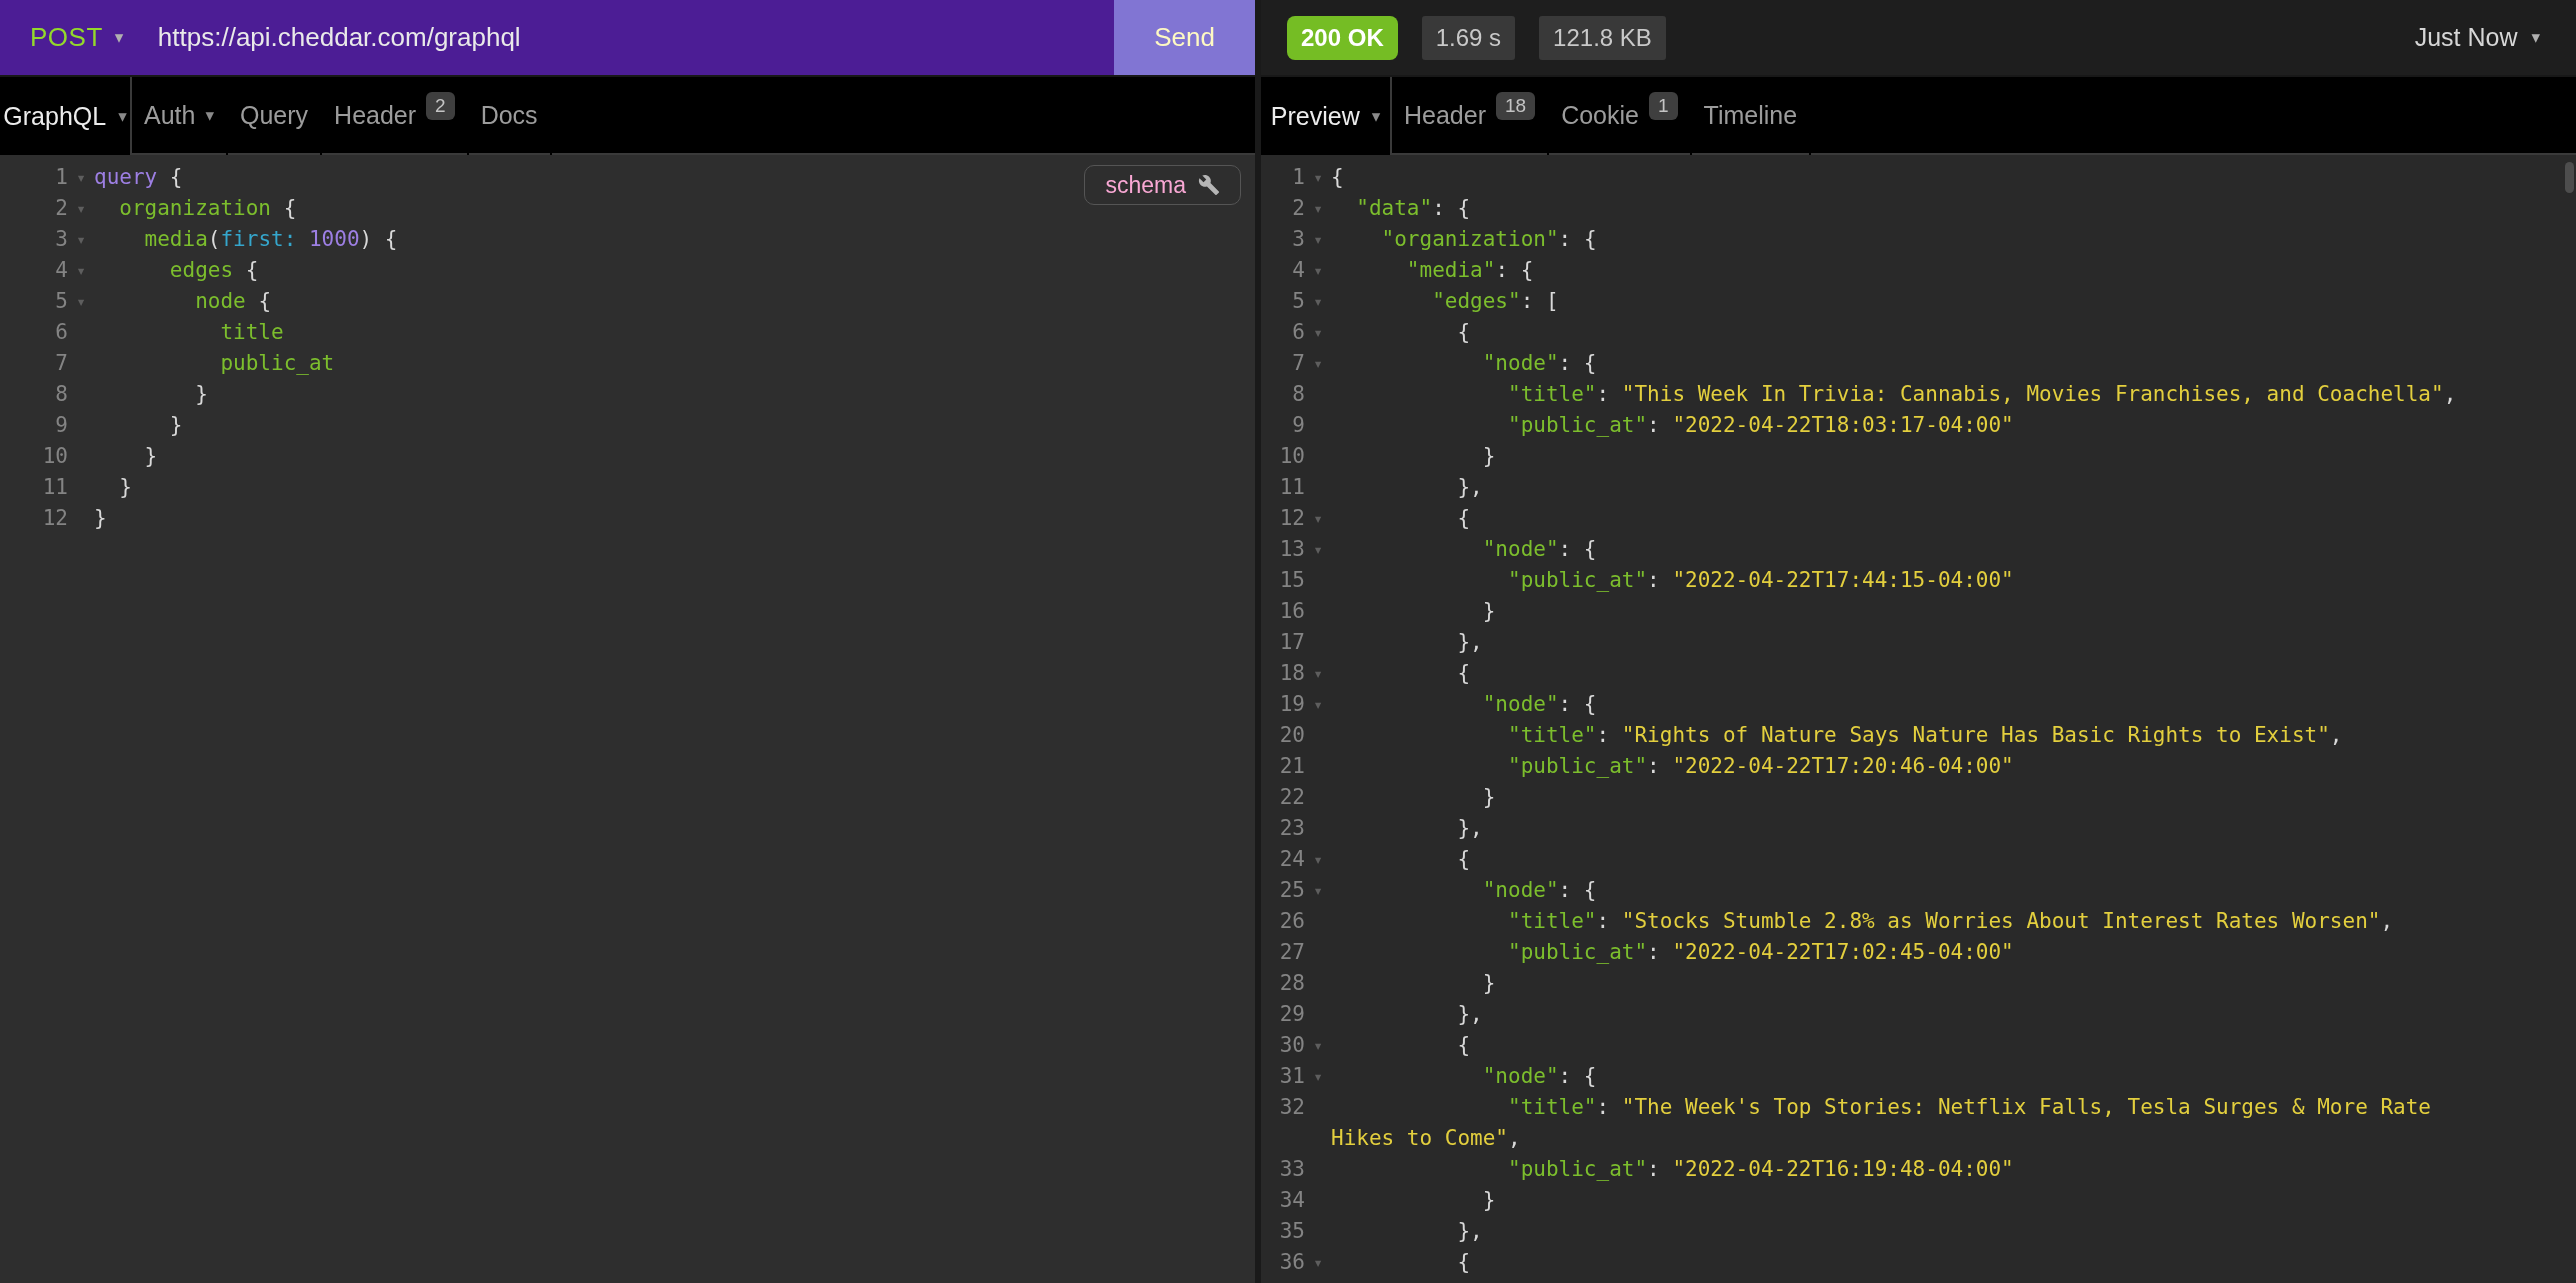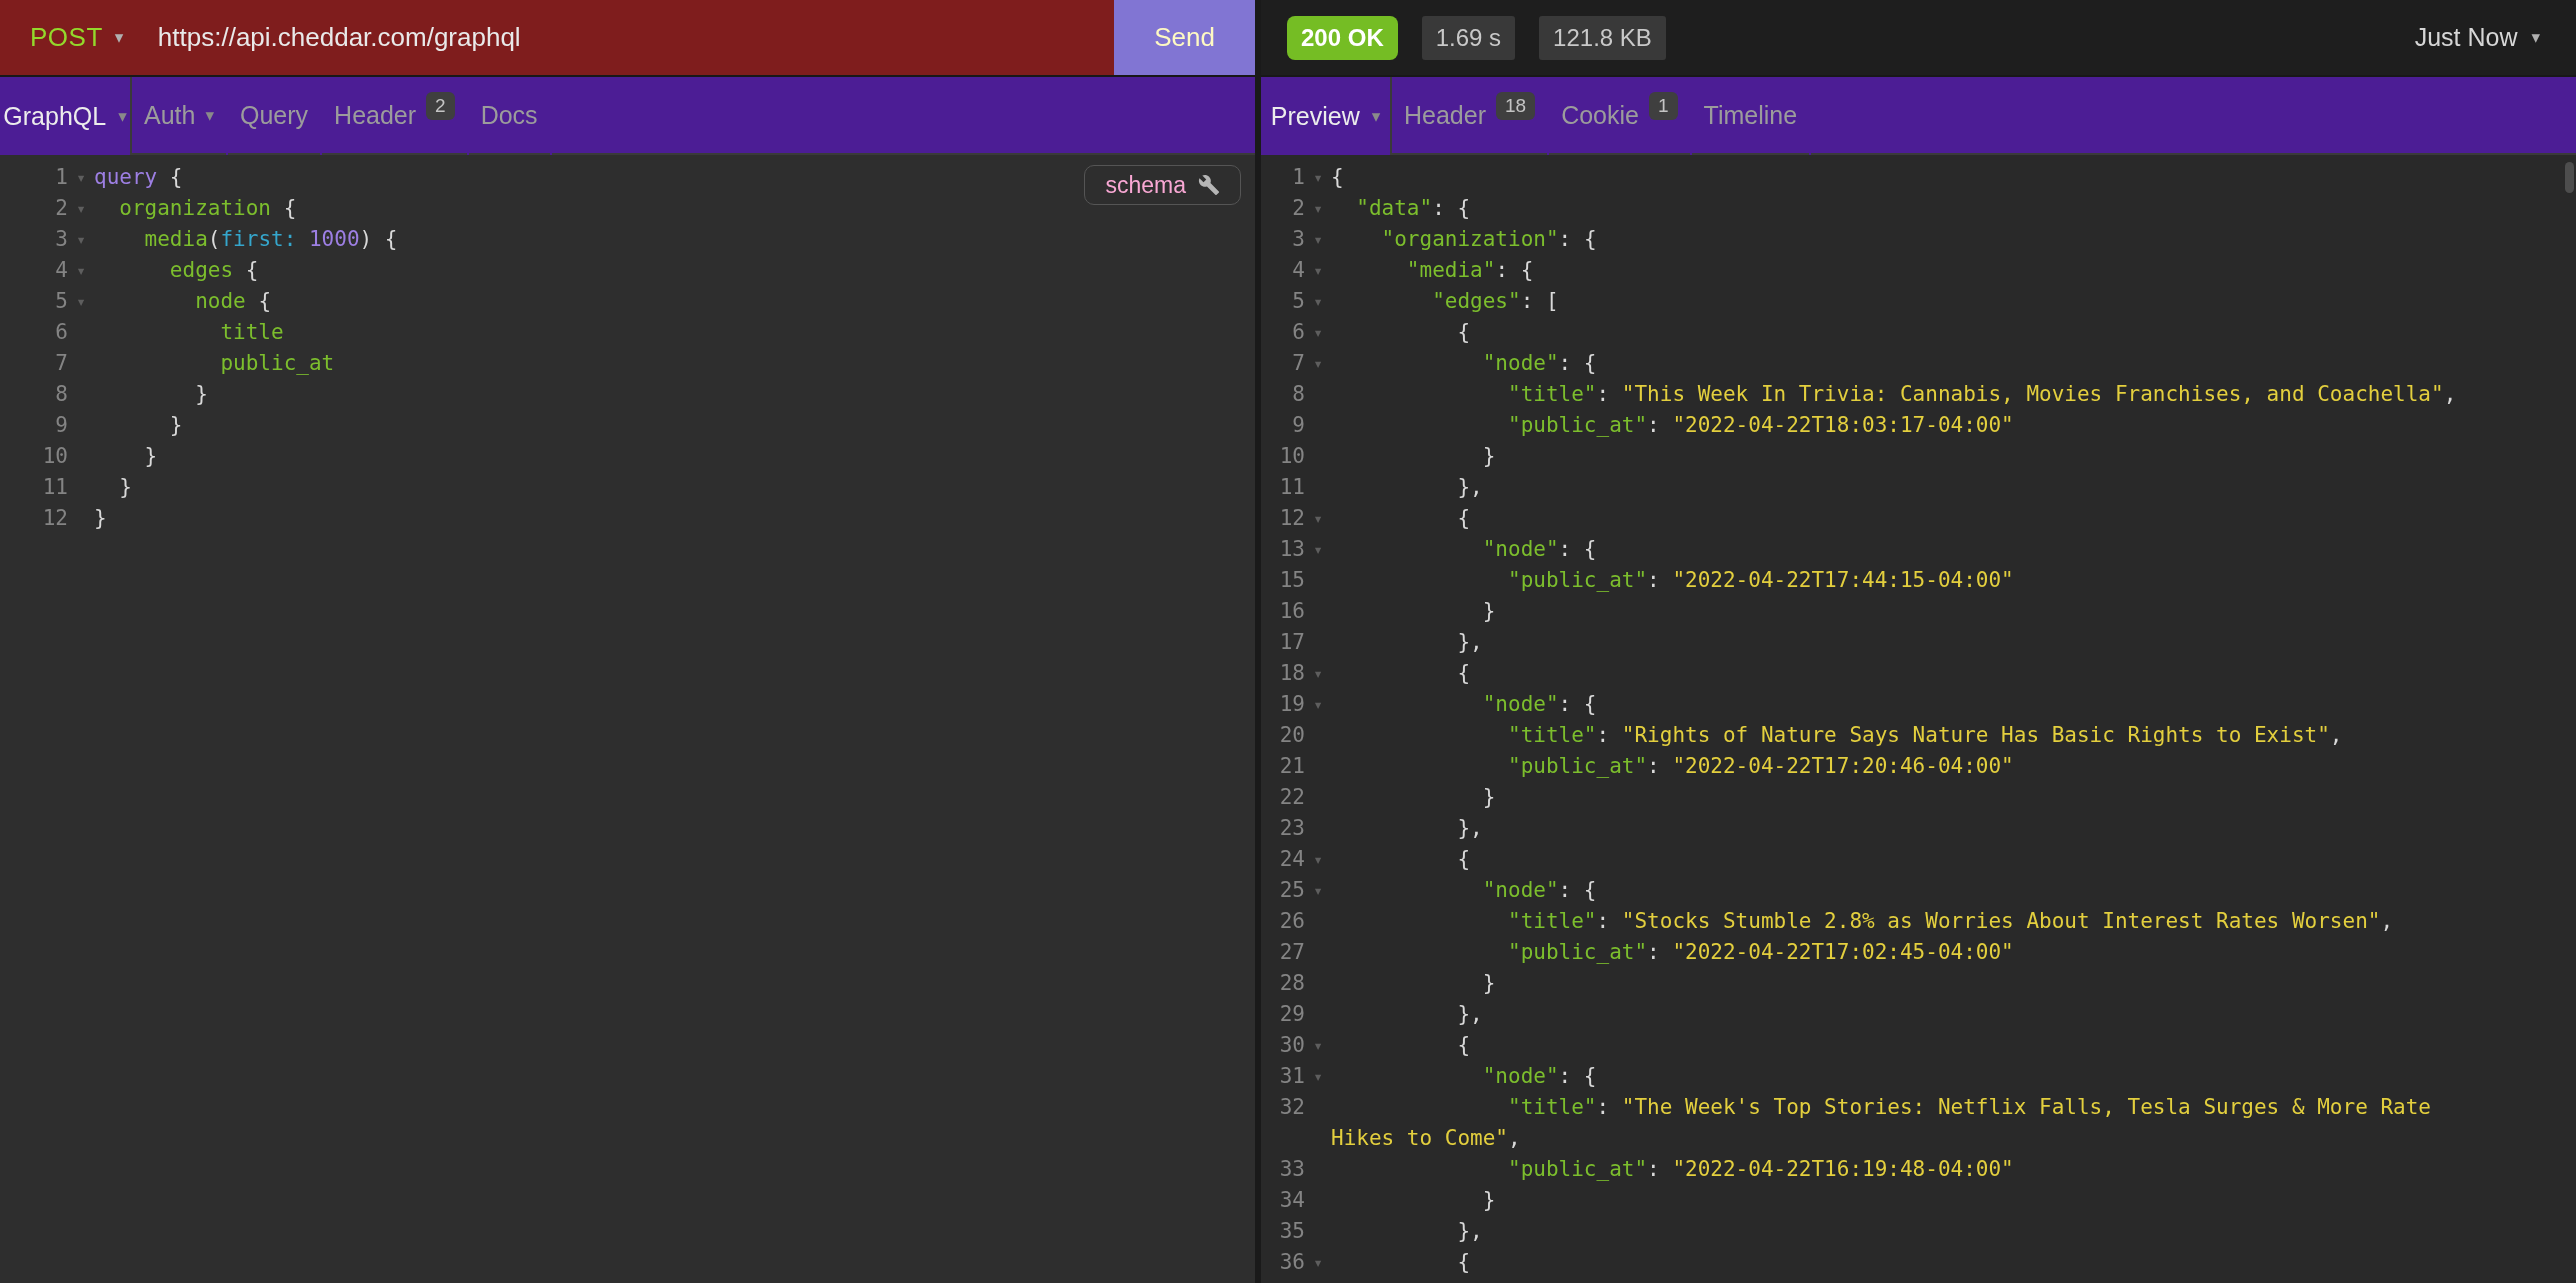--- a/index.html
+++ b/index.html
@@ -10,21 +10,21 @@
     height: 1283px;
     overflow: hidden;
     background: #1a1a1a;
     font-family: "Liberation Sans", sans-serif;
   }
 
   
   .topbar { position: absolute; left: 0; top: 0; width: 2576px; height: 77px; }
   .url-section {
     position: absolute; left: 0; top: 0; width: 1255px; height: 77px;
-    background: #7f1d1d; border-bottom: 2px solid #181818;
+    background: #4c1d95; border-bottom: 2px solid #181818;
     display: flex; align-items: center; padding-left: 30px;
   }
   .method-btn {
     display: flex; align-items: center; gap: 12px; cursor: pointer;
     color: var(--method-green, #94d82c); font-size: 26px; letter-spacing: 0.5px;
   }
   .caret { color: #b0b0b0; font-size: 17px; line-height: 1; }
   .caret.dim { color: #8a8a8a; }
   .url-input {
     margin-left: 34px; border: none; outline: none; background: transparent;
@@ -45,21 +45,21 @@
     font-size: 24px; padding: 8px 14px; border-radius: 3px;
     background: #393939; color: #c9c9c9; white-space: nowrap;
   }
   .badge-pill.status { background: var(--status-green, #75bd24); color: #ffffff; font-weight: bold; border-radius: 8px; }
   .history-btn {
     margin-left: auto; display: flex; align-items: center; gap: 14px;
     color: #d6d6d6; font-size: 25px; cursor: pointer;
   }
 
   
-  .tabbar { position: absolute; top: 77px; height: 78px; background: #4c1d95; display: flex; }
+  .tabbar { position: absolute; top: 77px; height: 78px; background: #000000; display: flex; }
   .tabbar.left { left: 0; width: 1255px; }
   .tabbar.right { left: 1261px; width: 1315px; }
   .dropdown-tab {
     height: 100%; display: flex; align-items: center; justify-content: center; gap: 12px;
     border-right: 2px solid #3a3a3a; color: #ececec; font-size: 25px; cursor: pointer;
     flex: 0 0 auto;
   }
   .tabbar.left .dropdown-tab { width: 132px; }
   .tabbar.right .dropdown-tab { width: 131px; }
   .tab {

